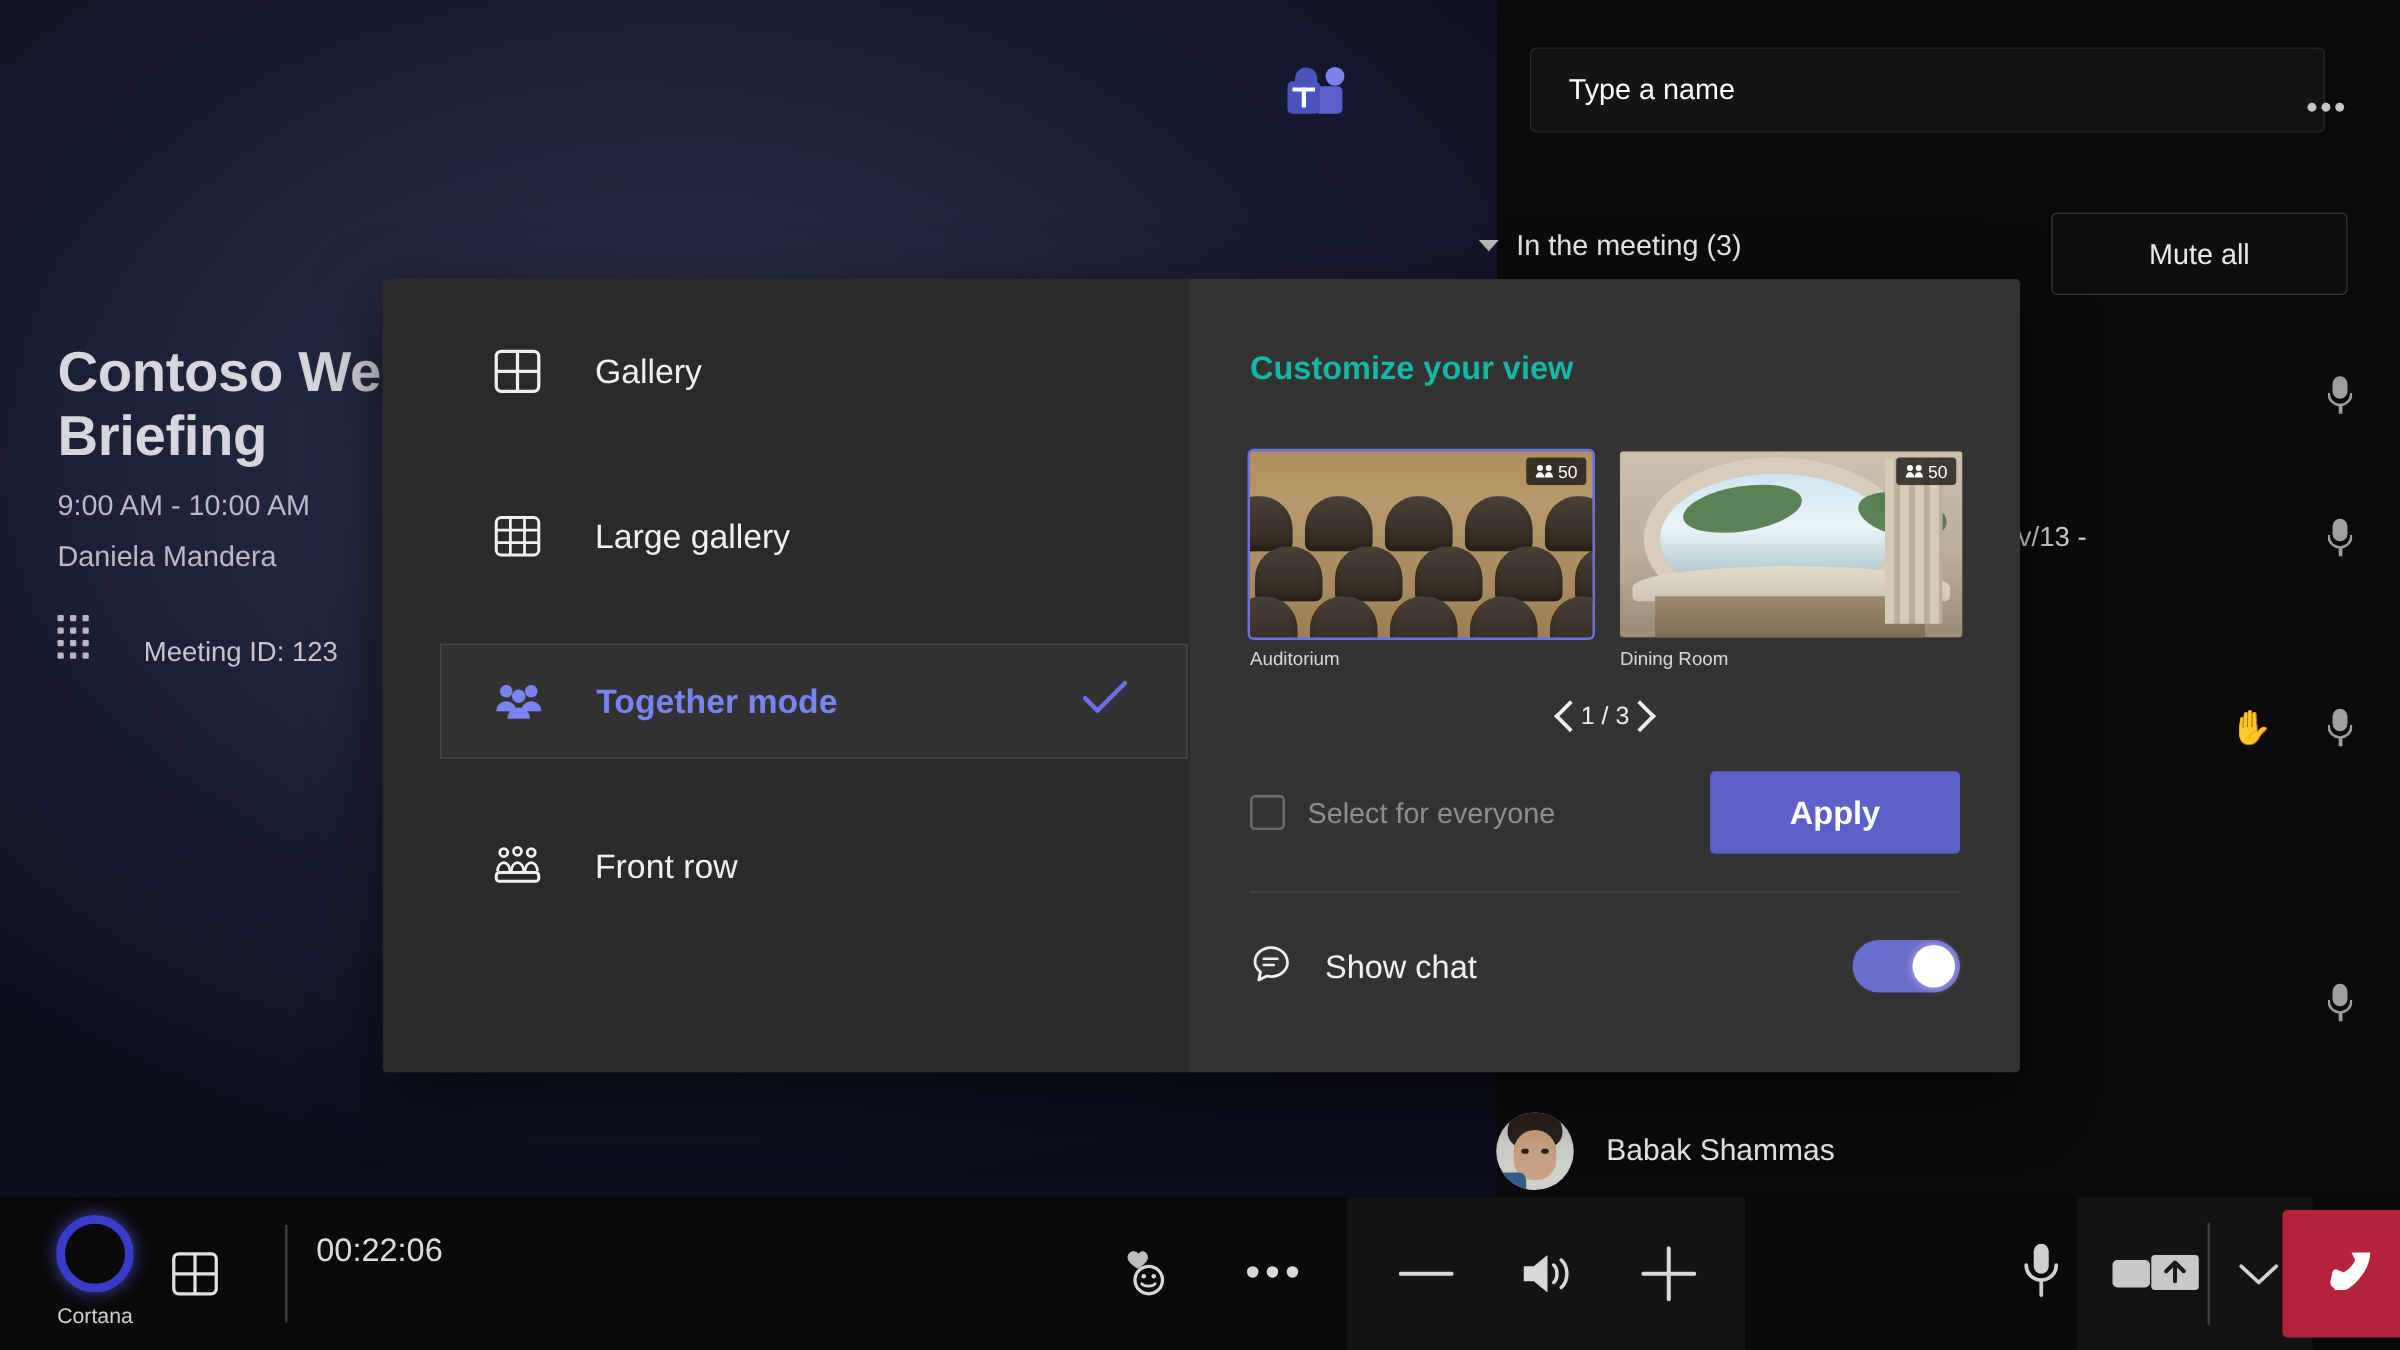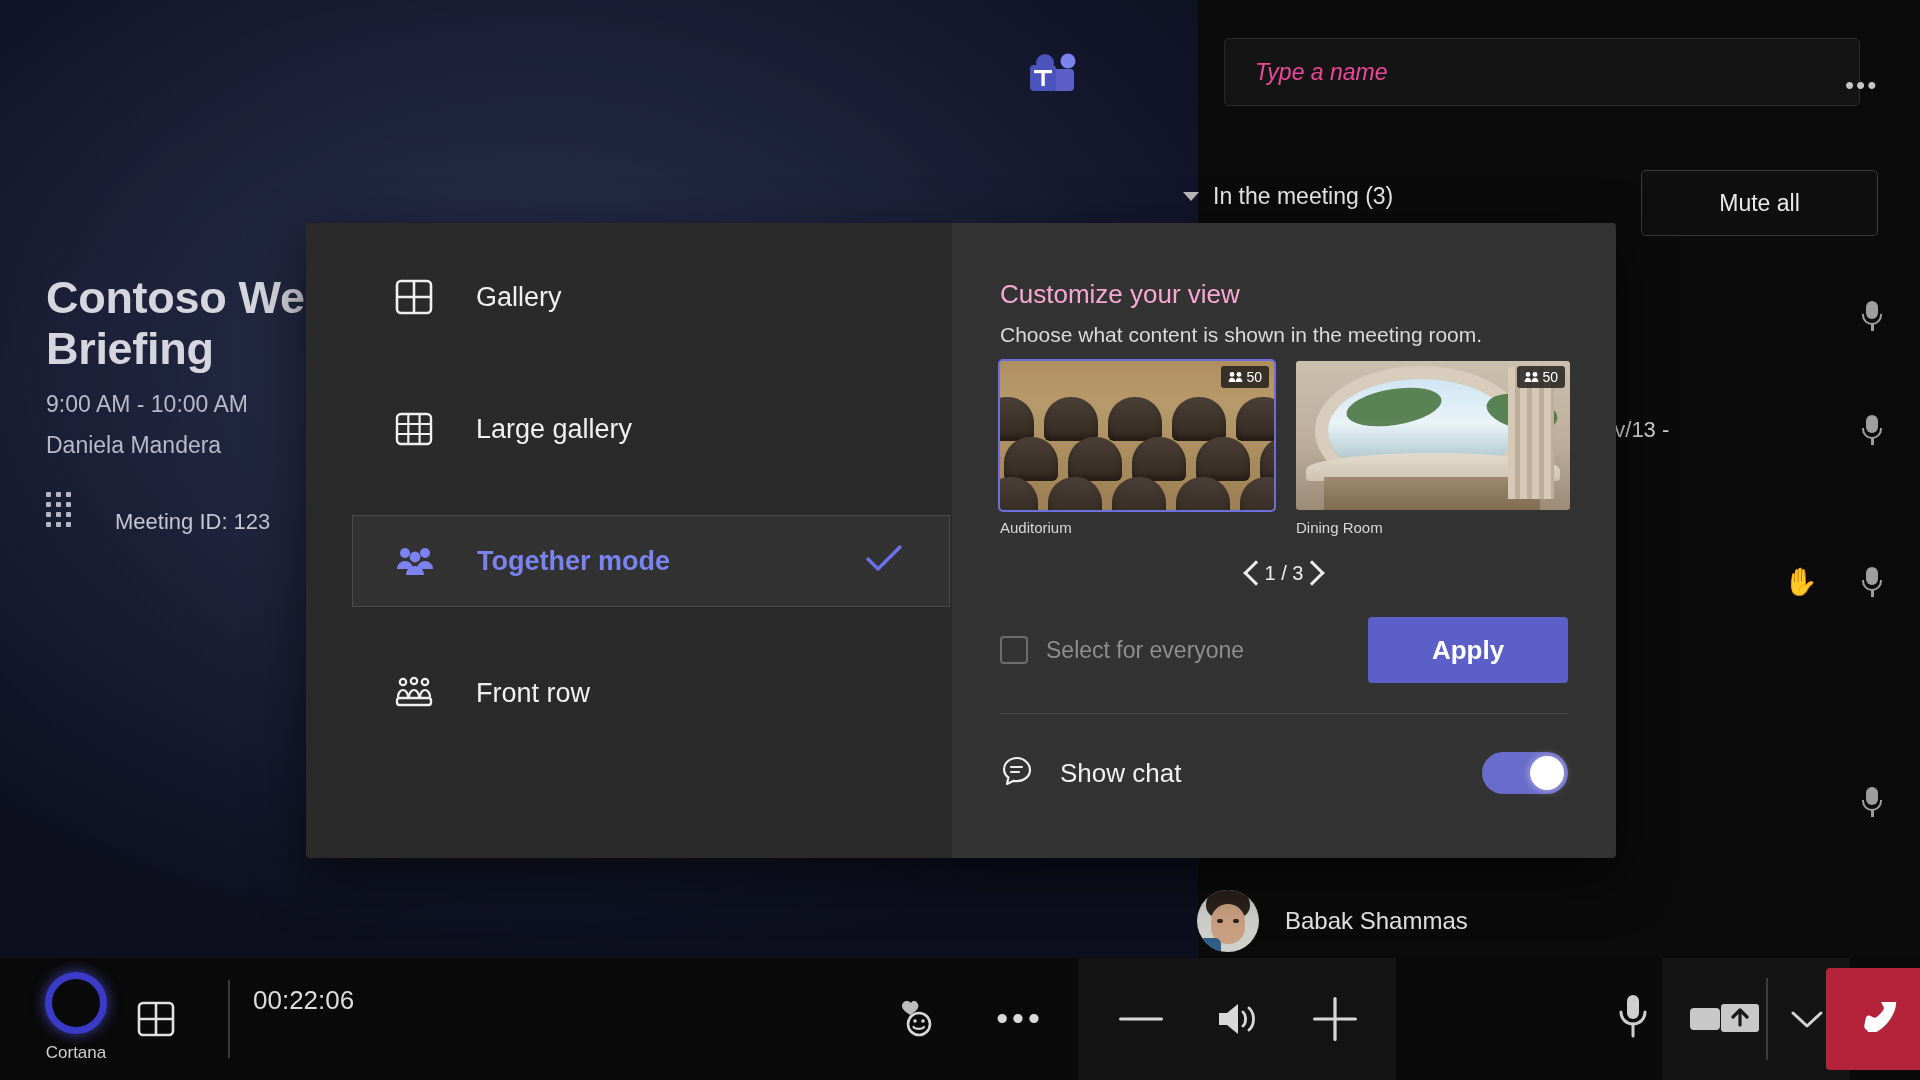--- a/index.html
+++ b/index.html
@@ -29,21 +29,21 @@
   .mtg .idrow .lbl{ font-size:22px; color:#c6c6d2;margin-top:24px; }
   .dialpad{ display:grid; grid-template-columns:repeat(3,5px); grid-template-rows:repeat(4,5px);
     gap:5px; width:25px; }
   .dialpad i{ width:5px; height:5px; background:#b6b6c4; border-radius:1px; display:block;}
 
   
   .roster{ position:absolute; left:1198px; top:0; width:722px; height:958px; background:#0b0b0b; }
   .name-input{ position:absolute; left:26px; top:38px; width:636px; height:68px;
     background:#141414; border:1px solid #2a2a2a; border-radius:5px; }
   .name-input span{ position:absolute; left:30px; top:50%; transform:translateY(-50%);
-    font-size:23px; color:#ec4899;font-style:italic; }
+    font-size:23px; color:#ffffff; }
   .roster-more{ position:absolute; left:1845px; top:72px; font-size:26px; color:#c6c6c6;
     letter-spacing:2px; line-height:1; }
   .inmeeting{ position:absolute; left:1183px; top:183px; display:flex; align-items:center; gap:14px; }
   .caret-d{ width:0;height:0;border-left:8px solid transparent;border-right:8px solid transparent;
     border-top:9px solid #b9b9b9; }
   .inmeeting .lbl{ font-size:23px; color:#e6e6e6; }
   .mute-all{ position:absolute; left:1641px; top:170px; width:237px; height:66px;
     background:#0f0f0f; border:1px solid #3a3a3a; border-radius:5px;
     display:flex; align-items:center; justify-content:center; font-size:23px; color:#e9e9e9; }
 
@@ -81,21 +81,21 @@
   .dlg-right{ width:664px; background:#333333; position:relative; }
 
   .vopt{ position:absolute; left:46px; width:600px; height:92px; display:flex; align-items:center;
     gap:0; }
   .vopt .ic{ width:62px; display:flex; align-items:center; justify-content:flex-start; margin-left:42px;}
   .vopt .lb{ font-size:27px; color:#f0f0f0; margin-left:20px; }
   .vopt.sel{ left:46px; width:598px; background:#323232; border:1px solid #4a4a4a; }
   .vopt.sel .lb{ color:#7b83ef; font-weight:bold; }
   .check{ position:absolute; right:46px; top:50%; transform:translateY(-50%); }
 
-  .dlg-right .h1{ position:absolute; left:48px; top:56px; font-size:26px; font-weight:normal; color:#f9a8d4;}
+  .dlg-right .h1{ position:absolute; left:48px; top:56px; font-size:26px; font-weight:bold; color:#14b8a6;}
   .dlg-right .h2{ position:absolute; left:48px; top:100px; font-size:21px; color:#dadada; }
 
   .thumbs{ position:absolute; left:48px; top:138px; display:flex; gap:22px; }
   .thumb{ width:274px; }
   .thumb .img{ width:274px; height:149px; border-radius:3px; position:relative; overflow:hidden;
     background:#4a3c2c; }
   .thumb.sel .img{ outline:3px solid #6b6fe0; outline-offset:-1px; }
   .thumb .cap{ font-size:15px; color:#d8d8d8; margin-top:9px; }
   .badge{ position:absolute; right:5px; top:5px; height:22px; padding:0 7px; border-radius:3px;
     background:rgba(20,20,20,.78); display:flex; align-items:center; gap:3px;
@@ -322,21 +322,20 @@
             <path d="M26 24c0-4 2.5-7 5-7s5 3 5 7" fill="none" stroke="#f0f0f0" stroke-width="2.2"></path>
             <rect x="3" y="25" width="34" height="7" rx="2.5" fill="none" stroke="#f0f0f0" stroke-width="2.4"></rect>
           </svg>
           </span>
         <span class="lb">Front row</span>
       </div>
     </div>
 
     <div class="dlg-right">
       <div class="h1">Customize your view</div>
-      <div class="h2">Choose what content is shown in the meeting room.</div>
 
       <div class="thumbs">
 
         <div class="thumb sel">
           <div class="img">
             <div class="aud">
               <div class="srow" style="top:36px; left:-20px;">
                 <span class="seat"></span>
                   <span class="seat"></span>
                   <span class="seat"></span>

